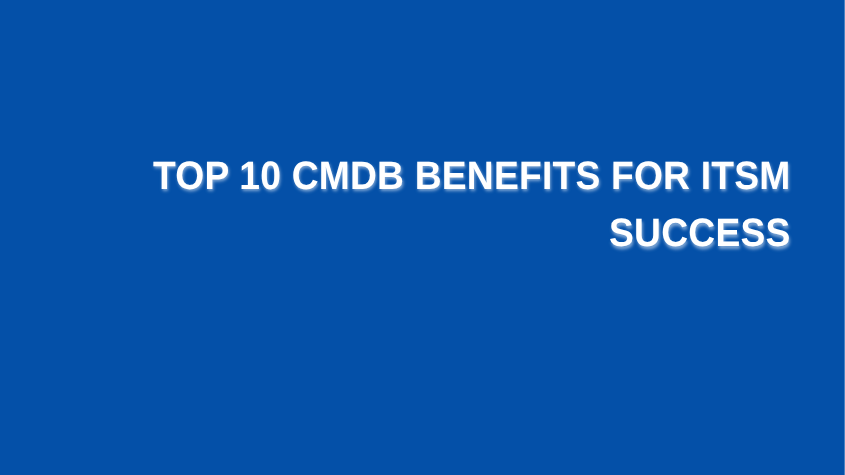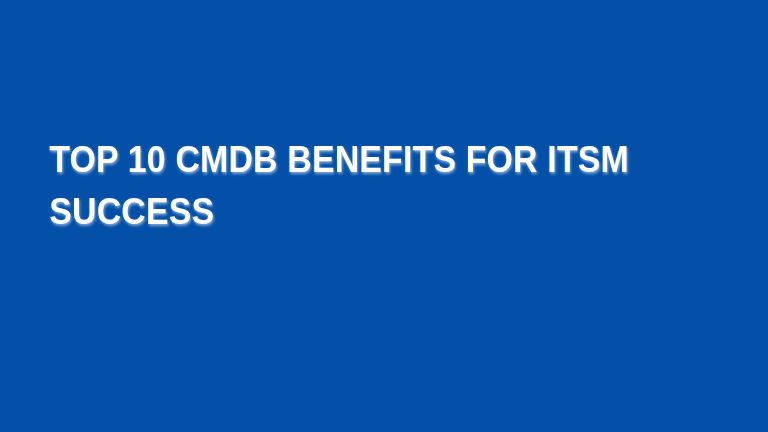--- a/index.html
+++ b/index.html
@@ -20,21 +20,21 @@
     height: 432px;
     background-color: #0450a8;
     display: flex;
     align-items: center;
     justify-content: center;
   }
   .title-block {
     width: 100%;
     padding: 0 28px;
     box-sizing: border-box;
-    text-align: left;
+    text-align: right;
     
     margin-top: -60px;
   }
   .headline {
     margin: 0;
     color: #ffffff;
     font-family: "Liberation Sans", "DejaVu Sans", sans-serif;
     font-size: 36px;
     font-weight: 700;
     line-height: 52px;

